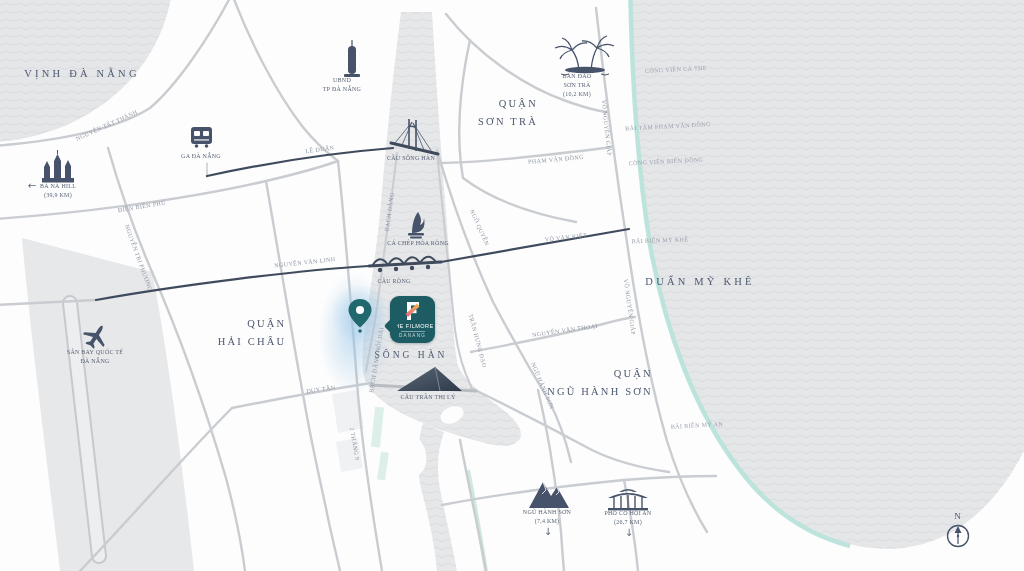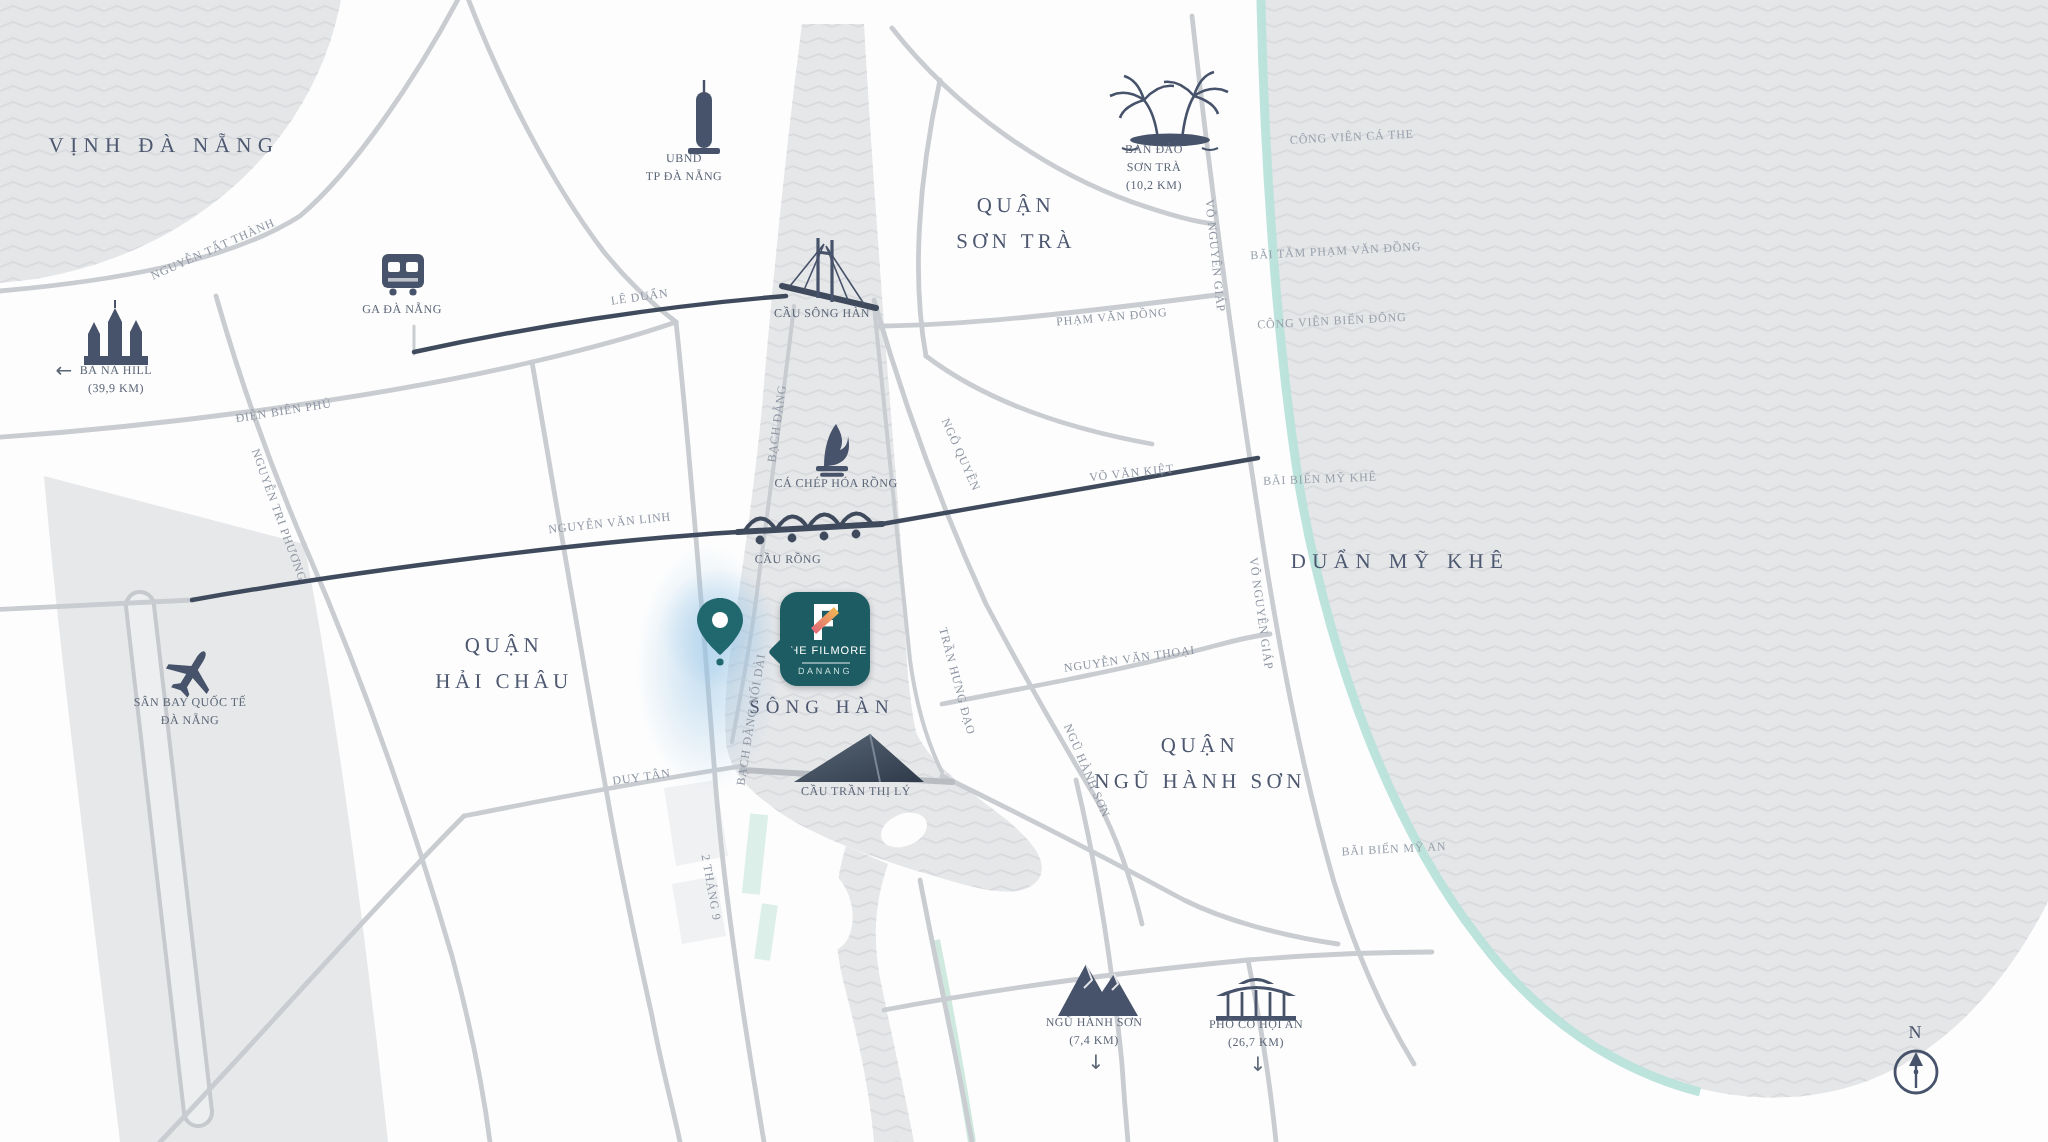--- a/index.html
+++ b/index.html
@@ -4,21 +4,21 @@
 <style>
   html,body{margin:0;padding:0;background:#fff;}
   #stage{position:relative;width:1024px;height:571px;background:#fdfdfd;overflow:hidden;
          font-family:"Liberation Serif",serif;}
   #stage svg{position:absolute;left:0;top:0;}
   #labels{position:absolute;left:0;top:0;width:100%;height:100%;pointer-events:none;border-radius:26px;}
   .lbl{position:absolute;white-space:pre-line;text-align:center;line-height:1.55;
        font-family:"Liberation Serif",serif;}
   .water-lg{font-size:10.5px;letter-spacing:3.2px;color:#4d5870;}
   .water-md{font-size:9.5px;letter-spacing:3px;color:#4d5870;}
-  .district{font-size:10.5px;letter-spacing:2.2px;color:#4d5870;line-height:1.7;}
+  .district{font-size:10.5px;letter-spacing:2.2px;color:#4d5870;line-height:1.7;text-align:right;}
   .road{font-size:6px;letter-spacing:.4px;color:#8e96a3;}
   .poi{font-size:6px;letter-spacing:.25px;color:#5b6677;line-height:1.5;}
   .coast{font-size:6px;letter-spacing:.4px;color:#99a1ac;}
   .arrow{font-size:10px;color:#5b6677;font-family:"DejaVu Sans",sans-serif;}
   .compass-n{font-size:9px;color:#47536a;letter-spacing:1px;}
   
   .bubble{position:absolute;left:390px;top:296px;width:45px;height:47px;background:#1d5c63;
           border-radius:9px;box-shadow:0 1px 3px rgba(20,40,50,.3);display:flex;flex-direction:column;
           align-items:center;justify-content:center;z-index:6;}
   .bubble .tail{position:absolute;left:-4px;top:25px;width:10px;height:10px;background:#1d5c63;

